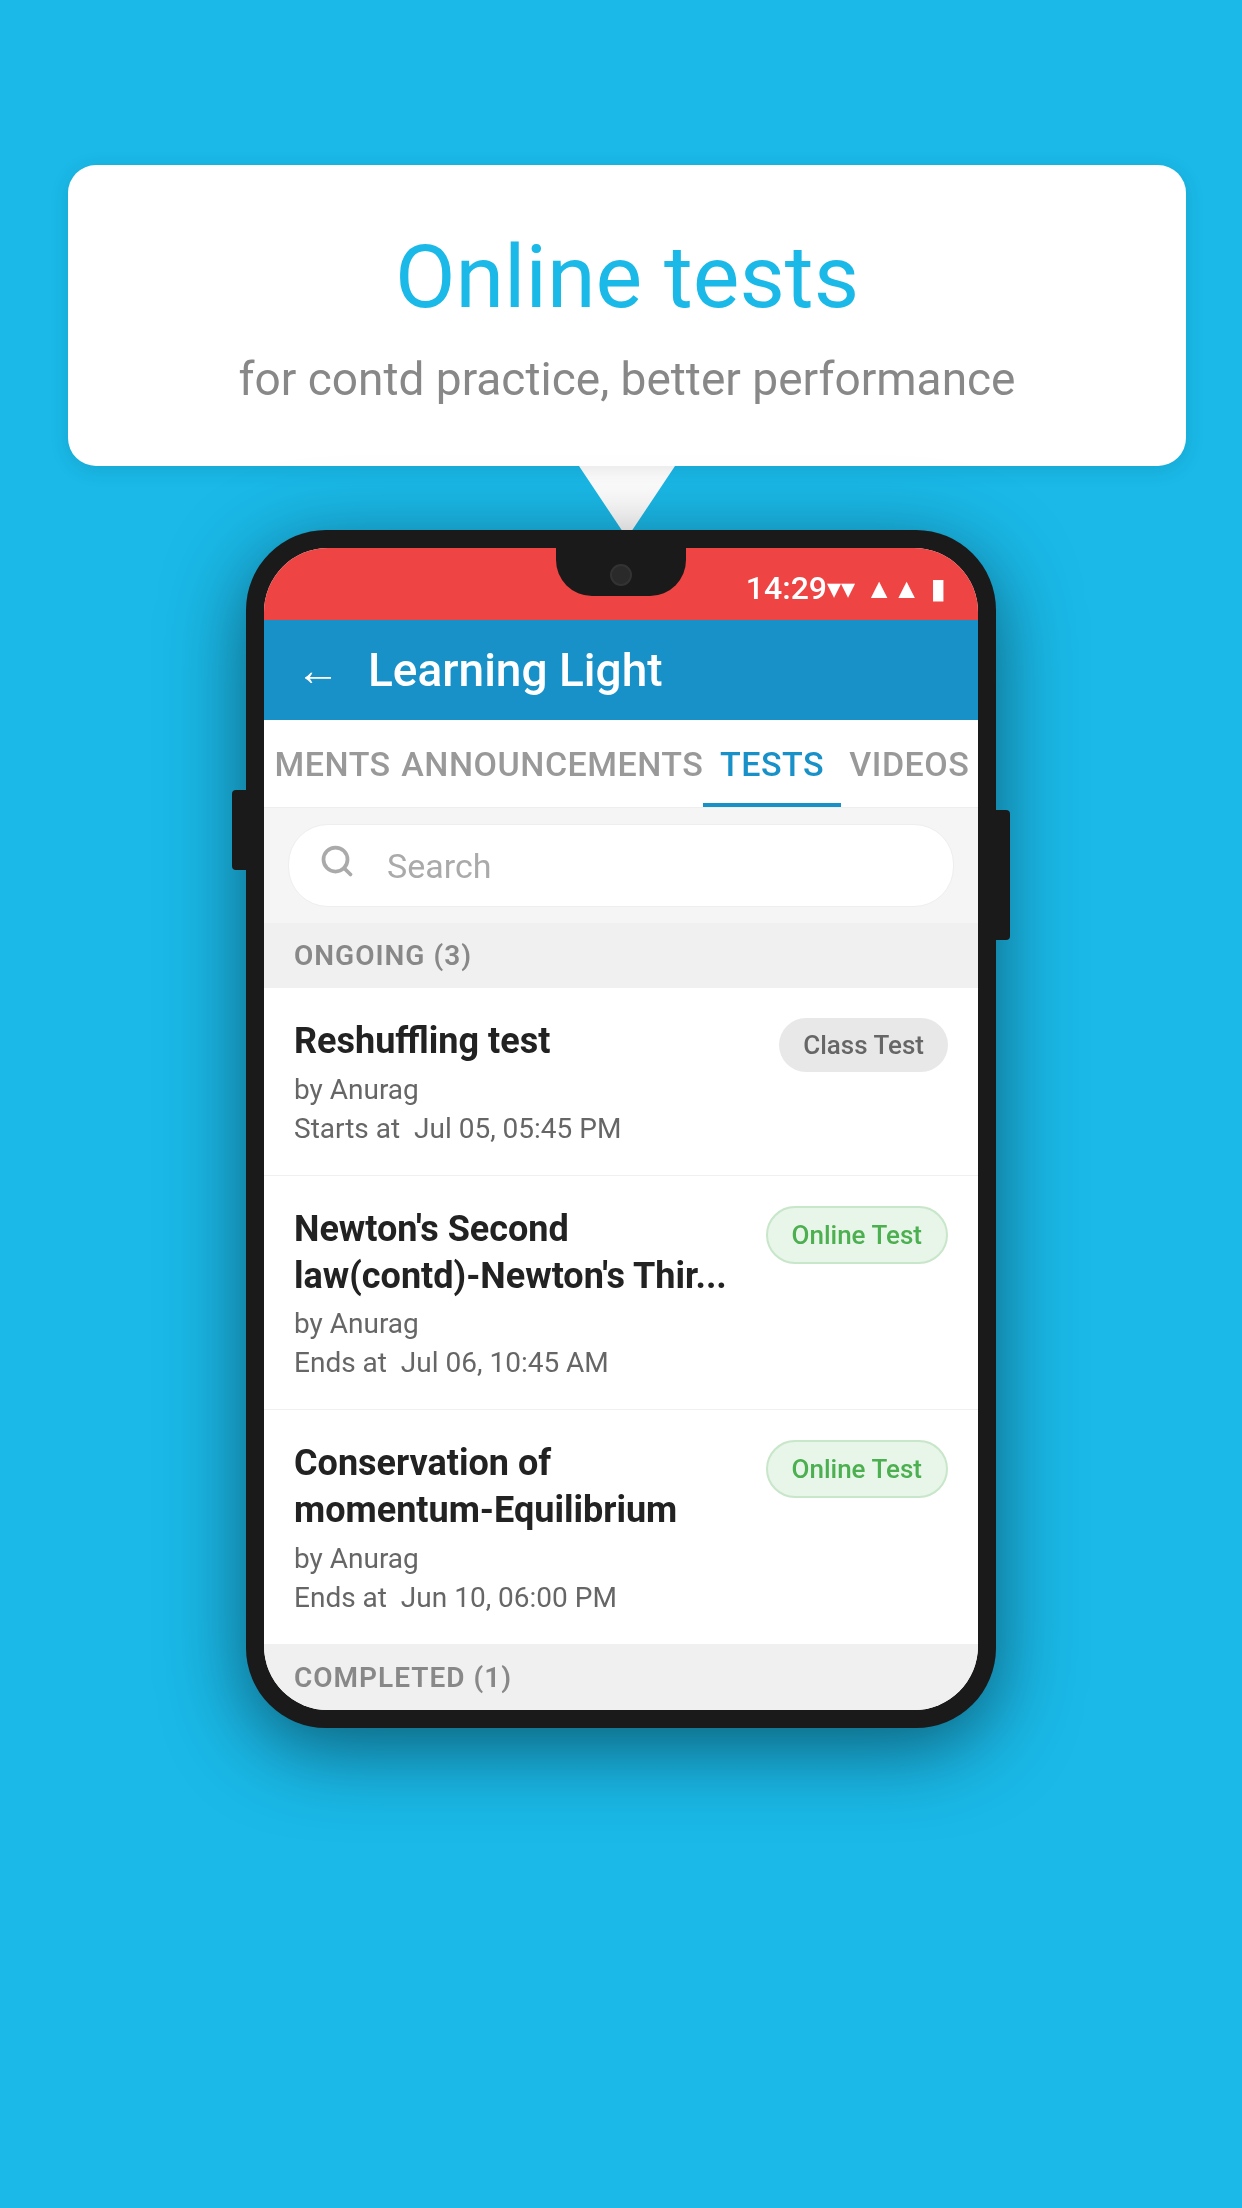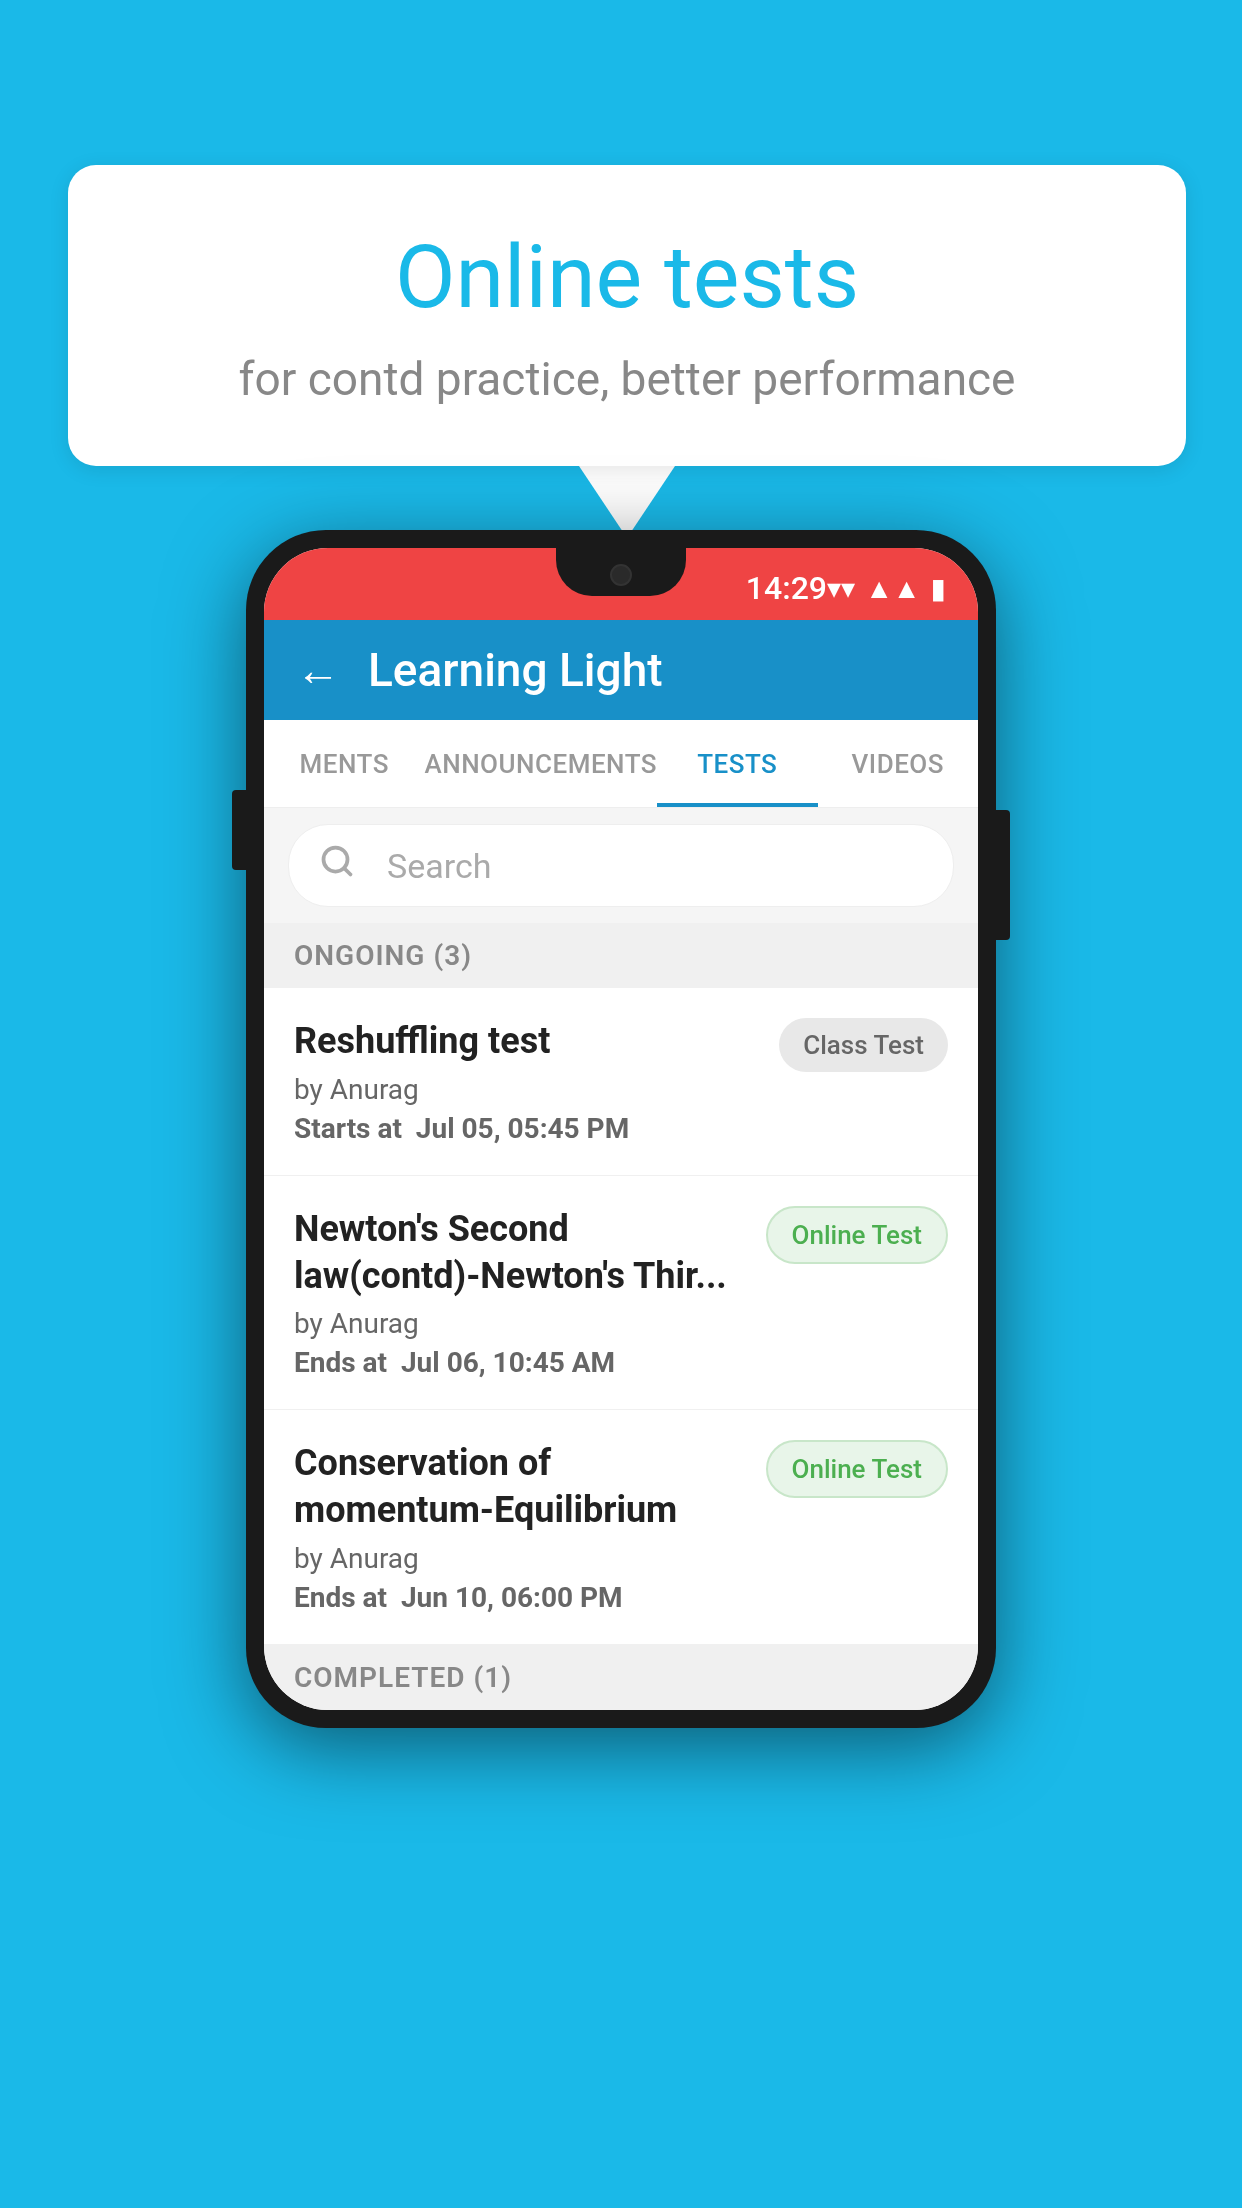--- a/index.html
+++ b/index.html
@@ -186,21 +186,21 @@
       border-bottom: 1px solid #eee;
       height: 88px;
       overflow: hidden;
     }
 
     .tab-item {
       flex: 1;
       display: flex;
       align-items: center;
       justify-content: center;
-      font-size: 26px;
+      font-size: 34px;
       color: #999;
       font-weight: 500;
       letter-spacing: 0.5px;
       text-transform: uppercase;
       cursor: pointer;
       position: relative;
     }
 
     .tab-item.active {
       color: #1890c8;
@@ -285,21 +285,20 @@
 
     .test-author {
       font-size: 28px;
       color: #666;
       margin-bottom: 6px;
     }
 
     .test-time {
       font-size: 28px;
       color: #666;
-      font-weight: bold;
     }
 
     .test-badge {
       padding: 12px 24px;
       border-radius: 40px;
       font-size: 26px;
       font-weight: 500;
       white-space: nowrap;
       flex-shrink: 0;
     }

